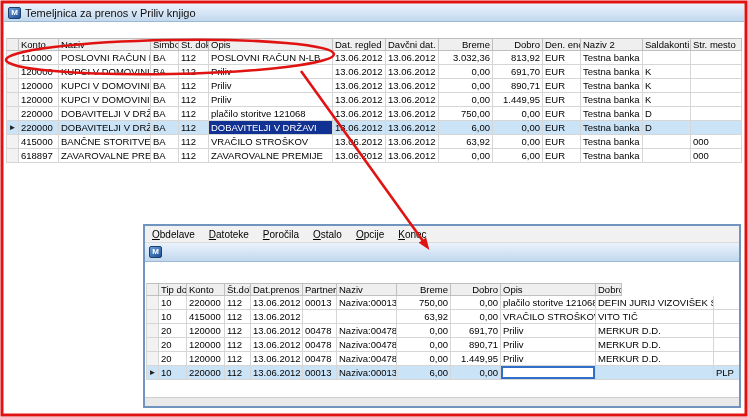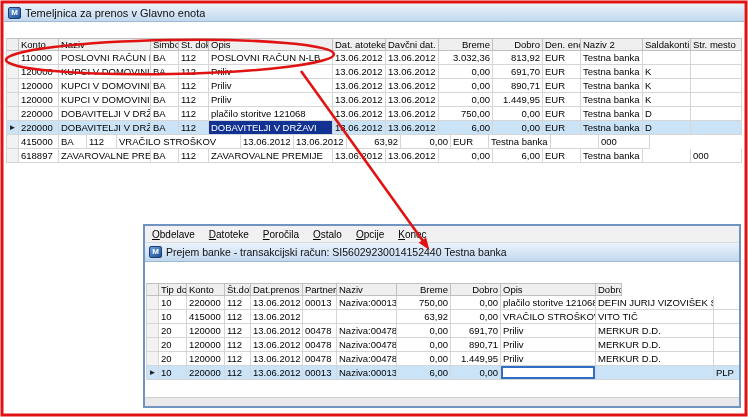--- a/index.html
+++ b/index.html
@@ -54,31 +54,31 @@
   .red-fill { fill:var(--annotation-red); }
 </style>
 </head>
 <body>
 
 <div class="screen">
 
   <div class="top-window">
     <div class="titlebar">
       <span class="app-icon">M</span>
-      <span class="title-text">Temeljnica za prenos v Glavno enota</span>
+      <span class="title-text">Temeljnica za prenos v Priliv knjigo</span>
     </div>
     <div class="grid" id="top-grid">
         <div class="grid-row header">
           <div class="grid-cell selector" style="width: 13px;"></div>
           <div class="grid-cell" style="width: 40px;">Konto</div>
           <div class="grid-cell" style="width: 92px;">Naziv</div>
           <div class="grid-cell" style="width: 28px;">Simbol</div>
           <div class="grid-cell" style="width: 30px;">Št. dok.</div>
           <div class="grid-cell" style="width: 124px;">Opis</div>
-          <div class="grid-cell" style="width: 53px;">Dat. atoteke</div>
+          <div class="grid-cell" style="width: 53px;">Dat. regled</div>
           <div class="grid-cell" style="width: 53px;">Davčni dat.</div>
           <div class="grid-cell right" style="width: 54px;">Breme</div>
           <div class="grid-cell right" style="width: 50px;">Dobro</div>
           <div class="grid-cell" style="width: 38px;">Den. enota</div>
           <div class="grid-cell" style="width: 62px;">Naziv 2</div>
           <div class="grid-cell" style="width: 48px;">Saldakonti</div>
           <div class="grid-cell" style="width: 51px;">Str. mesto</div>
         </div>
         <div class="grid-row body">
           <div class="grid-cell selector" style="width: 13px;"></div>
@@ -172,20 +172,21 @@
           <div class="grid-cell right" style="width: 54px;">6,00</div>
           <div class="grid-cell right" style="width: 50px;">0,00</div>
           <div class="grid-cell" style="width: 38px;">EUR</div>
           <div class="grid-cell" style="width: 62px;">Testna banka</div>
           <div class="grid-cell" style="width: 48px;">D</div>
           <div class="grid-cell" style="width: 51px;"></div>
         </div>
         <div class="grid-row body">
           <div class="grid-cell selector" style="width: 13px;"></div>
           <div class="grid-cell" style="width: 40px;">415000</div>
+          <div class="grid-cell" style="width: 92px;">BANČNE STORITVE</div>
           <div class="grid-cell" style="width: 28px;">BA</div>
           <div class="grid-cell" style="width: 30px;">112</div>
           <div class="grid-cell" style="width: 124px;">VRAČILO STROŠKOV</div>
           <div class="grid-cell" style="width: 53px;">13.06.2012</div>
           <div class="grid-cell" style="width: 53px;">13.06.2012</div>
           <div class="grid-cell right" style="width: 54px;">63,92</div>
           <div class="grid-cell right" style="width: 50px;">0,00</div>
           <div class="grid-cell" style="width: 38px;">EUR</div>
           <div class="grid-cell" style="width: 62px;">Testna banka</div>
           <div class="grid-cell" style="width: 48px;"></div>
@@ -214,21 +215,20 @@
     <div class="menubar" id="menu-bar">
         <span class="menu-item"><u>O</u>bdelave</span>
         <span class="menu-item"><u>D</u>atoteke</span>
         <span class="menu-item"><u>P</u>oročila</span>
         <span class="menu-item"><u>O</u>stalo</span>
         <span class="menu-item"><u>O</u>pcije</span>
         <span class="menu-item"><u>K</u>onec</span>
       </div>
     <div class="titlebar">
       <span class="app-icon">M</span>
-      <span class="title-text">Prejem banke - transakcijski račun: SI56029230014152440 Testna banka</span>
     </div>
     <div class="grid" id="bottom-grid">
         <div class="grid-row header">
           <div class="grid-cell selector" style="width: 13px;"></div>
           <div class="grid-cell" style="width: 28px;">Tip dok.</div>
           <div class="grid-cell" style="width: 38px;">Konto</div>
           <div class="grid-cell" style="width: 26px;">Št.dok.</div>
           <div class="grid-cell" style="width: 52px;">Dat.prenos</div>
           <div class="grid-cell" style="width: 34px;">Partner</div>
           <div class="grid-cell" style="width: 60px;">Naziv</div>

